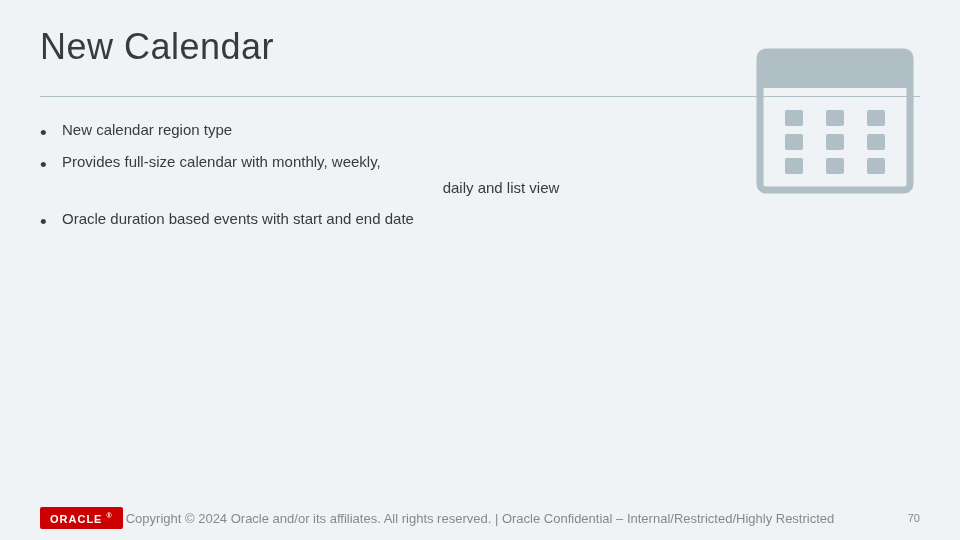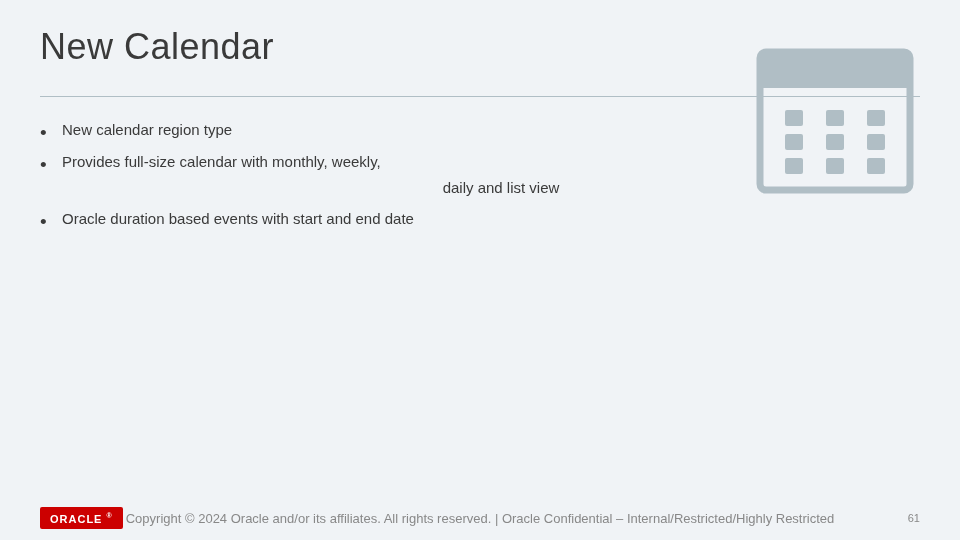--- a/index.html
+++ b/index.html
@@ -177,15 +177,15 @@
   </div>
 
   <div class="footer">
     <div class="oracle-logo">
       <div class="oracle-badge">
         <span>ORACLE</span>
         <sup style="font-size:7px;">®</sup>
       </div>
     </div>
     <div class="footer-copyright">Copyright © 2024 Oracle and/or its affiliates. All rights reserved.  |  Oracle Confidential – Internal/Restricted/Highly Restricted</div>
-    <div class="footer-page">61</div>
+    <div class="footer-page">70</div>
   </div>
 </div>
 
 </body></html>

